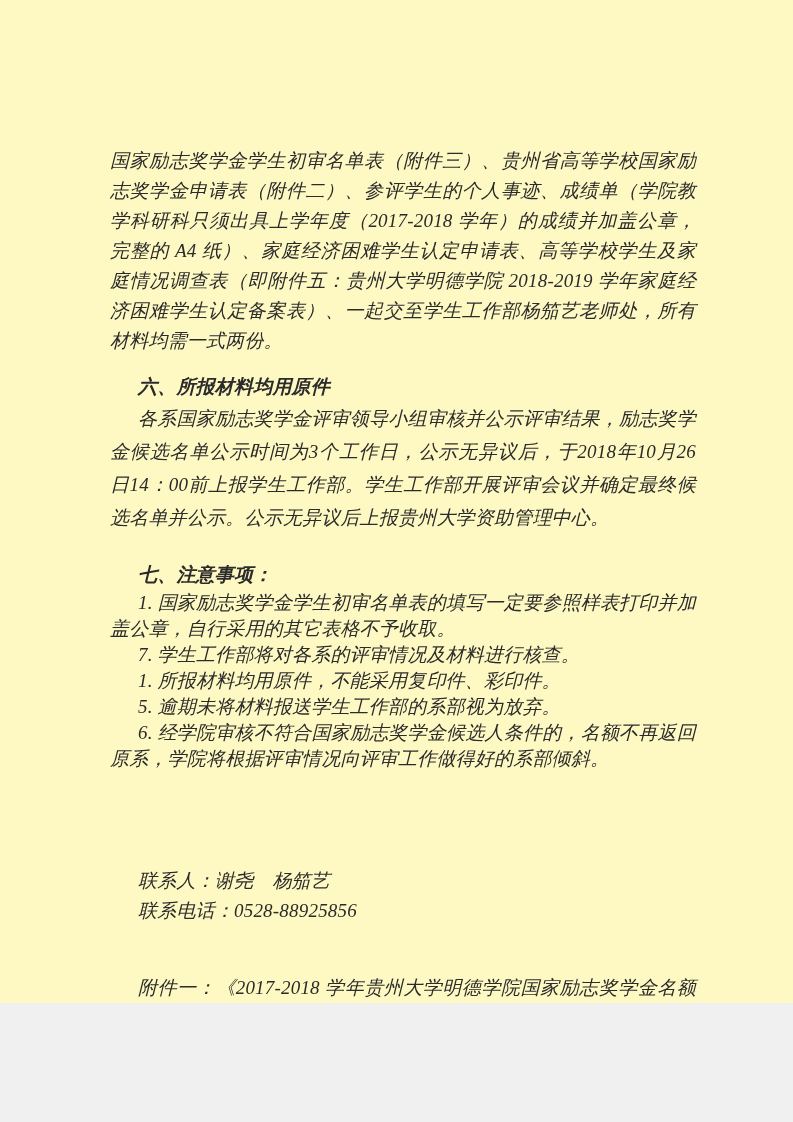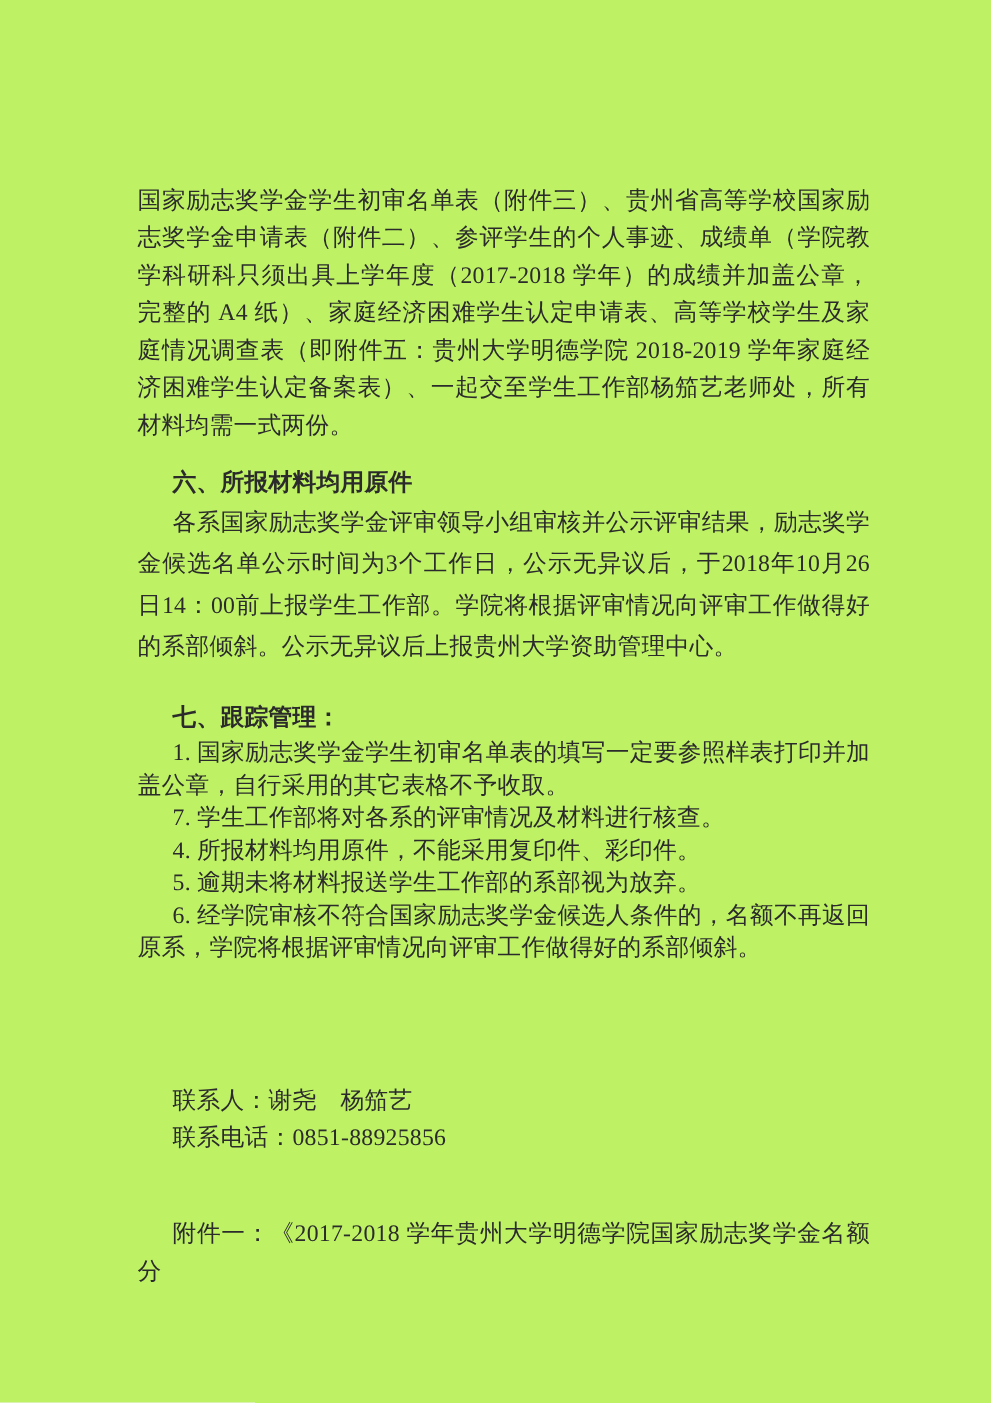--- a/index.html
+++ b/index.html
@@ -3,26 +3,27 @@
 <meta charset="utf-8">
 <style>
   html, body {
     margin: 0;
     padding: 0;
     background: #f0f0f0;
   }
   .page {
     position: relative;
     width: 793px;
-    height: 1122px;
+    height: 1003px;
     margin: 0 auto;
-    background: #bef264;
+    background: #fef9c3;
     overflow: hidden;
     font-family: "Liberation Serif", "DejaVu Serif", serif;
     color: #2b2b2b;
+    font-style: italic;
   }
   .content {
     position: absolute;
     left: 110px;
     top: 146px;
     width: 586px;
   }
   .content p {
     margin: 0;
     font-size: 19px;
@@ -68,33 +69,33 @@
 </head>
 <body>
 
 <div class="page">
   <div class="content">
 
     <p class="para-continued">国家励志奖学金学生初审名单表（附件三）、贵州省高等学校国家励志奖学金申请表（附件二）、参评学生的个人事迹、成绩单（学院教学科研科只须出具上学年度（2017-2018 学年）的成绩并加盖公章，完整的 A4 纸）、家庭经济困难学生认定申请表、高等学校学生及家庭情况调查表（即附件五：贵州大学明德学院 2018-2019 学年家庭经济困难学生认定备案表）、一起交至学生工作部杨笳艺老师处，所有材料均需一式两份。</p>
 
     <p class="heading heading-six">六、所报材料均用原件</p>
 
-    <p class="para-review">各系国家励志奖学金评审领导小组审核并公示评审结果，励志奖学金候选名单公示时间为3个工作日，公示无异议后，于2018年10月26日14：00前上报学生工作部。学院将根据评审情况向评审工作做得好的系部倾斜。公示无异议后上报贵州大学资助管理中心。</p>
+    <p class="para-review">各系国家励志奖学金评审领导小组审核并公示评审结果，励志奖学金候选名单公示时间为3个工作日，公示无异议后，于2018年10月26日14：00前上报学生工作部。学生工作部开展评审会议并确定最终候选名单并公示。公示无异议后上报贵州大学资助管理中心。</p>
 
-    <p class="heading heading-seven">七、跟踪管理：</p>
+    <p class="heading heading-seven">七、注意事项：</p>
 
     <div class="notes">
       <p>1. 国家励志奖学金学生初审名单表的填写一定要参照样表打印并加盖公章，自行采用的其它表格不予收取。</p>
       <p>7. 学生工作部将对各系的评审情况及材料进行核查。</p>
-      <p>4. 所报材料均用原件，不能采用复印件、彩印件。</p>
+      <p>1. 所报材料均用原件，不能采用复印件、彩印件。</p>
       <p>5. 逾期未将材料报送学生工作部的系部视为放弃。</p>
       <p>6. 经学院审核不符合国家励志奖学金候选人条件的，名额不再返回原系，学院将根据评审情况向评审工作做得好的系部倾斜。</p>
     </div>
 
     <div class="contact">
       <p>联系人：谢尧　杨笳艺</p>
-      <p>联系电话：0851-88925856</p>
+      <p>联系电话：0528-88925856</p>
     </div>
 
     <p class="attachment-line">附件一：《2017-2018 学年贵州大学明德学院国家励志奖学金名额分</p>
 
   </div>
 </div>
 
 </body></html>

